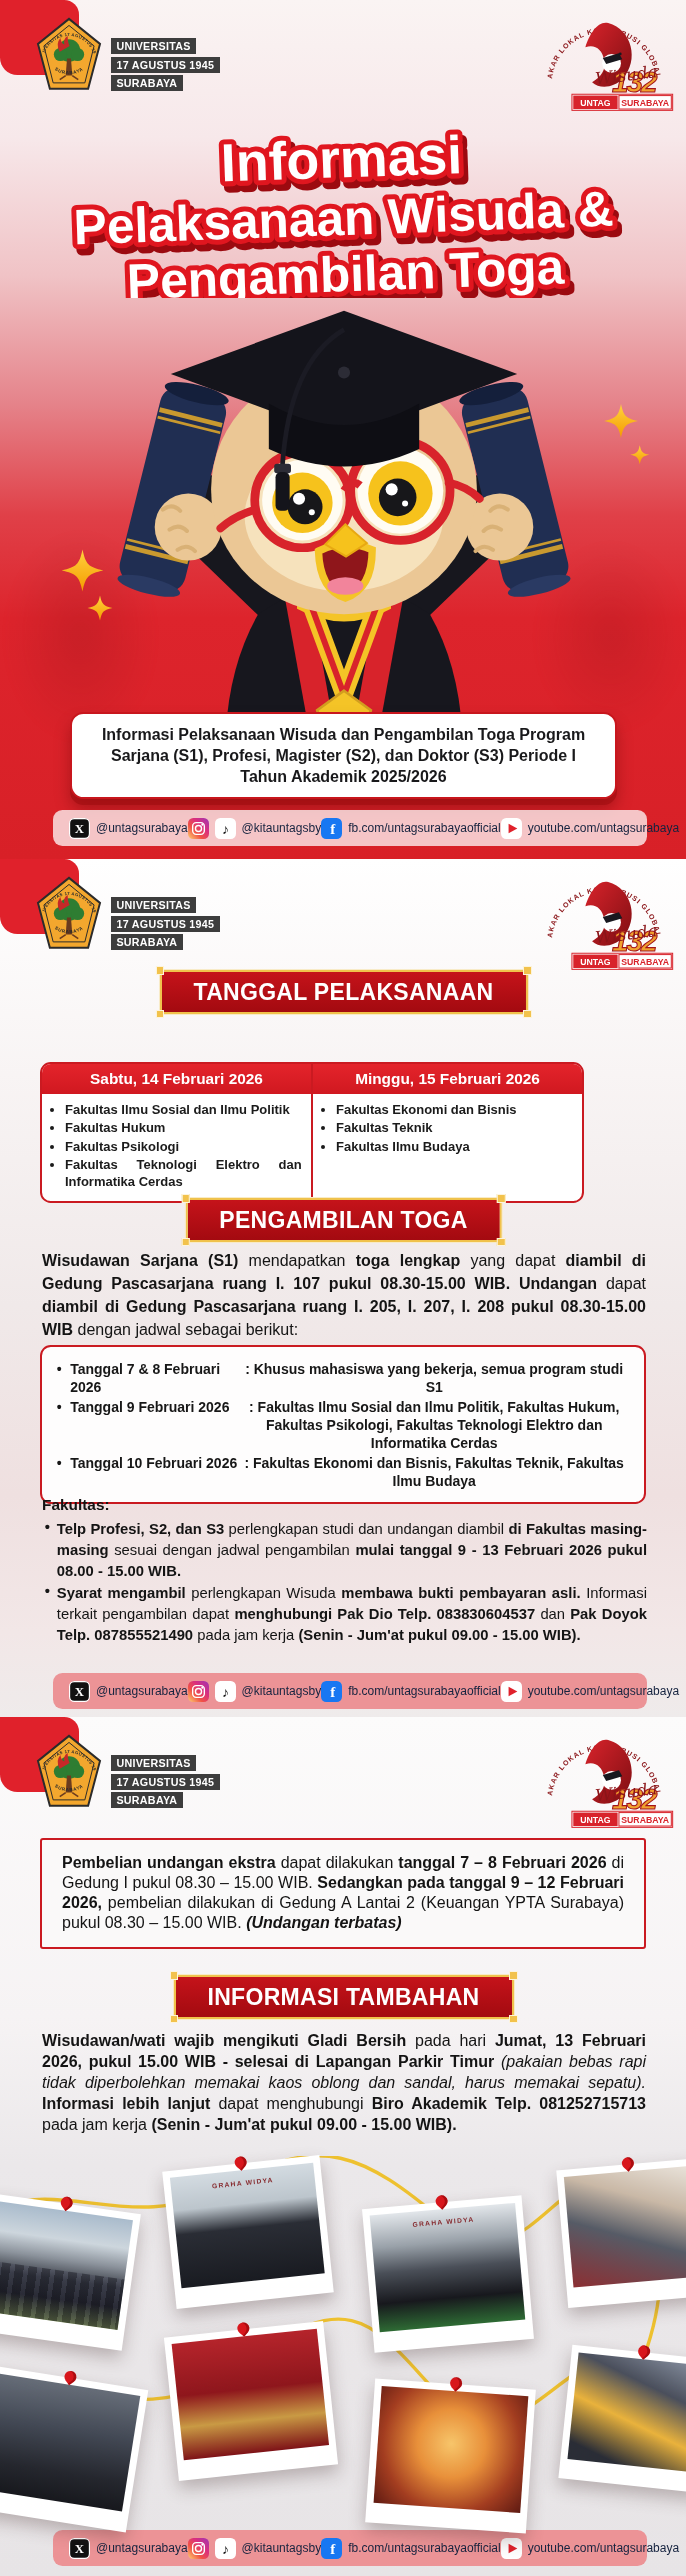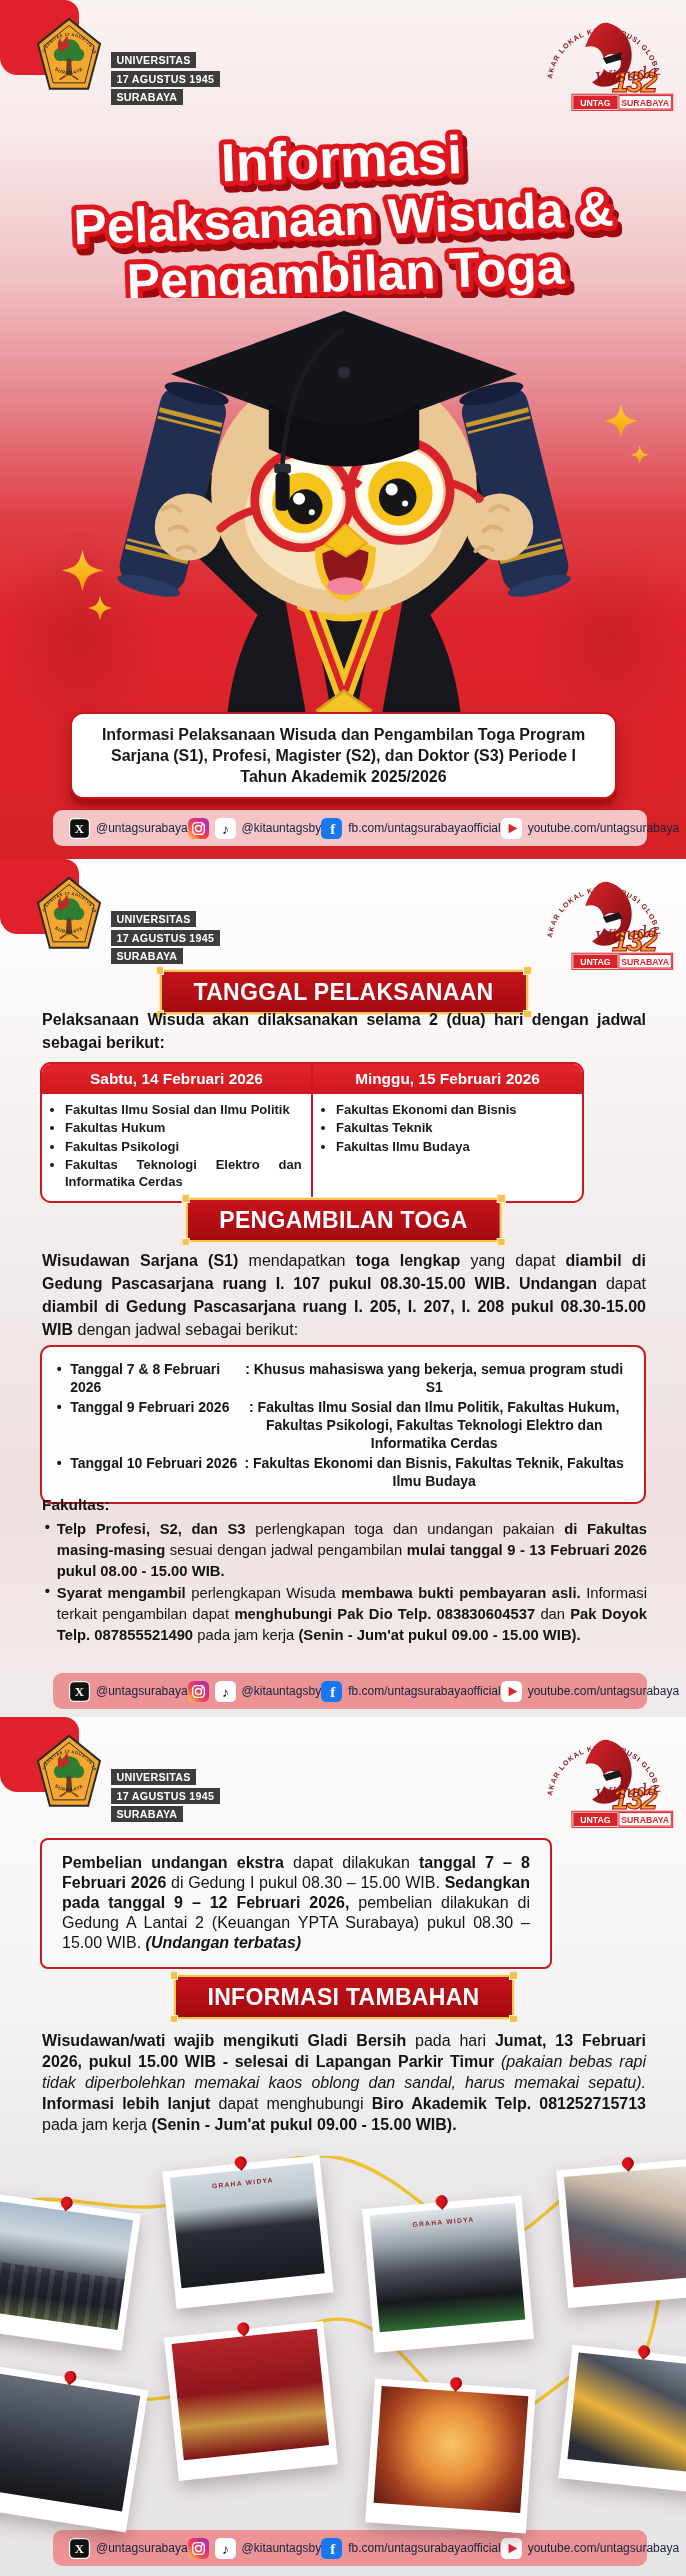--- a/index.html
+++ b/index.html
@@ -7,21 +7,21 @@
         font-family:"Liberation Sans",sans-serif;color:#161616;}
   .sec{position:absolute;left:0;width:687px;height:859px;overflow:hidden;}
   #sec1{top:0;background:linear-gradient(180deg,#FAF4F3 0%,#F7E8EA 16%,#F0C3C6 32%,#E5838A 47%,#E04048 60%,#DD242C 72%,#D82027 100%);}
   #sec2{top:859px;background:linear-gradient(180deg,#FFFFFF 0%,#F8F4F4 25%,#F0E9E9 52%,#EFE0E0 74%,#F2E7E7 90%,#EFEBEB 100%);}
   #sec3{top:1717px;background:linear-gradient(180deg,#FCFBFB 0%,#F6F3F4 35%,#EBE8EA 52%,#E7E4E6 100%);}
 
   
   .hdr{position:absolute;left:0;top:0;width:687px;height:114px;}
   .hdr-red{position:absolute;left:0;top:0;width:79px;height:75px;background:#E0212B;border-radius:0 14.8px 17.4px 17.4px;}
   .emblem{position:absolute;left:36px;top:17.4px;width:66px;height:75px;}
-  .chips{position:absolute;left:111px;top:38px;display:flex;flex-direction:column;align-items:flex-start;gap:2.7px;margin-top:14px;}
+  .chips{position:absolute;left:111px;top:38px;display:flex;flex-direction:column;align-items:flex-start;gap:2.7px;}
   .chip{background:#3D3D3D;color:#fff;font-weight:bold;font-size:10.7px;letter-spacing:0.3px;padding:2px 5.4px;}
   .anniv{position:absolute;left:533px;top:9.4px;width:141px;height:102px;}
 
   
   .title-svg{position:absolute;left:14.8px;top:129px;width:657px;height:169px;}
   .title-svg text{font-family:"Liberation Sans",sans-serif;font-weight:bold;}
   .mascot{position:absolute;left:109px;top:288px;width:470px;height:443px;}
   .blob{position:absolute;filter:blur(6.7px);opacity:.45;border-radius:40%;}
   .spark{position:absolute;}
   .infobox{position:absolute;left:70px;top:712px;width:547px;box-sizing:border-box;
@@ -74,22 +74,22 @@
   .pdate{width:169px;flex:none;}
   .pdesc{flex:1;text-align:center;}
 
   .nt{position:absolute;left:42px;top:637px;font-weight:bold;font-size:15.4px;color:#141414;}
   .notes{position:absolute;left:42px;top:660px;width:605px;}
   .note{display:flex;margin-bottom:1.3px;}
   .note::before{content:"\2022";width:14.8px;flex:none;font-weight:bold;font-size:14.8px;padding-left:2.7px;box-sizing:border-box;}
   .ntext{flex:1;font-size:14.8px;line-height:21px;text-align:justify;color:#141414;}
 
   
-  .redbox{position:absolute;left:40px;top:121px;width:512px;box-sizing:border-box;
-          border:2.7px solid #CA1A21;border-radius:8px;background:#FAF9F9;
+  .redbox{position:absolute;left:40px;top:121px;width:606px;box-sizing:border-box;
+          border:2.7px solid #CA1A21;border-radius:3px;background:#FAF9F9;
           padding:13.4px 20px;font-size:16px;line-height:20px;text-align:justify;color:#141414;}
   .collage{position:absolute;left:0;top:439px;width:687px;height:376px;}
   .string-svg{position:absolute;left:0;top:0;width:687px;height:376px;z-index:1;}
   .ph{position:absolute;background:#fff;padding:6.7px 6.7px 20px;box-sizing:border-box;
       box-shadow:0 8px 17.4px rgba(70,45,45,.30);z-index:2;}
   .ph .img{width:100%;height:100%;position:relative;overflow:hidden;}
   .pin{position:absolute;top:-7.4px;left:50%;margin-left:-6px;width:12px;height:12px;background:#D8161C;
        border-radius:50% 50% 50% 0;transform:rotate(-45deg);
        box-shadow:inset -2px -2px 0 rgba(120,0,0,.45);z-index:3;}
   .plabel{position:absolute;top:9.4px;left:0;right:0;text-align:center;font-weight:bold;
@@ -343,21 +343,20 @@
         <text x="93" y="143" font-size="13" font-weight="bold" fill="#fff" text-anchor="middle">UNTAG</text>
         <rect x="128" y="128" width="78" height="20" fill="#fff" stroke="#D8232B" stroke-width="1.5"></rect>
         <text x="167" y="143" font-size="13" font-weight="bold" fill="#D8232B" text-anchor="middle">SURABAYA</text>
       </svg>
     </div>
 
     <div class="banner" style="top:111px">
       <i></i><i></i><i></i><i></i><span>TANGGAL PELAKSANAAN</span>
     </div>
 
-    <p class="para allbold" style="top:149px;margin:0">Pelaksanaan Wisuda akan dilaksanakan selama 2 (dua) hari dengan jadwal sebagai berikut:</p>
 
     <div class="dtable">
       <div class="dt-row">
         <div class="dt-hcell">Sabtu, 14 Februari 2026</div>
         <div class="dt-hcell dt-right">Minggu, 15 Februari 2026</div>
       </div>
       <div class="dt-row">
         <ul class="dt-cell">
           <li>Fakultas Ilmu Sosial dan Ilmu Politik</li>
           <li>Fakultas Hukum</li>
@@ -389,21 +388,21 @@
       </div>
       <div class="prow">
         <span class="pdate">Tanggal 10 Februari 2026</span>
         <span class="pdesc">: Fakultas Ekonomi dan Bisnis, Fakultas Teknik, Fakultas Ilmu Budaya</span>
       </div>
     </div>
 
     <div class="nt">Fakultas:</div>
     <div class="notes">
       <div class="note">
-          <div class="ntext"><span class="b">Telp Profesi, S2, dan S3</span><span> perlengkapan toga dan undangan pakaian </span><span class="b">di Fakultas masing-masing</span><span> sesuai dengan jadwal pengambilan </span><span class="b">mulai tanggal 9 - 13 Februari 2026 pukul 08.00 - 15.00 WIB.</span></div>
+          <div class="ntext"><span class="b">Telp Profesi, S2, dan S3</span><span> perlengkapan studi dan undangan diambil </span><span class="b">di Fakultas masing-masing</span><span> sesuai dengan jadwal pengambilan </span><span class="b">mulai tanggal 9 - 13 Februari 2026 pukul 08.00 - 15.00 WIB.</span></div>
         </div>
       <div class="note">
           <div class="ntext"><span class="b">Syarat mengambil</span><span> perlengkapan Wisuda </span><span class="b">membawa bukti pembayaran asli.</span><span> Informasi terkait pengambilan dapat </span><span class="b">menghubungi Pak Dio Telp. 083830604537</span><span> dan </span><span class="b">Pak Doyok Telp. 087855521490</span><span> pada jam kerja </span><span class="b">(Senin - Jum'at pukul 09.00 - 15.00 WIB).</span></div>
         </div>
     </div>
 
     <div class="social pink" style="top:814px">
       <div class="sg">
         <svg class="sic" viewBox="0 0 36 36">
             <rect x="1" y="1" width="34" height="34" rx="8" fill="#111"></rect>

